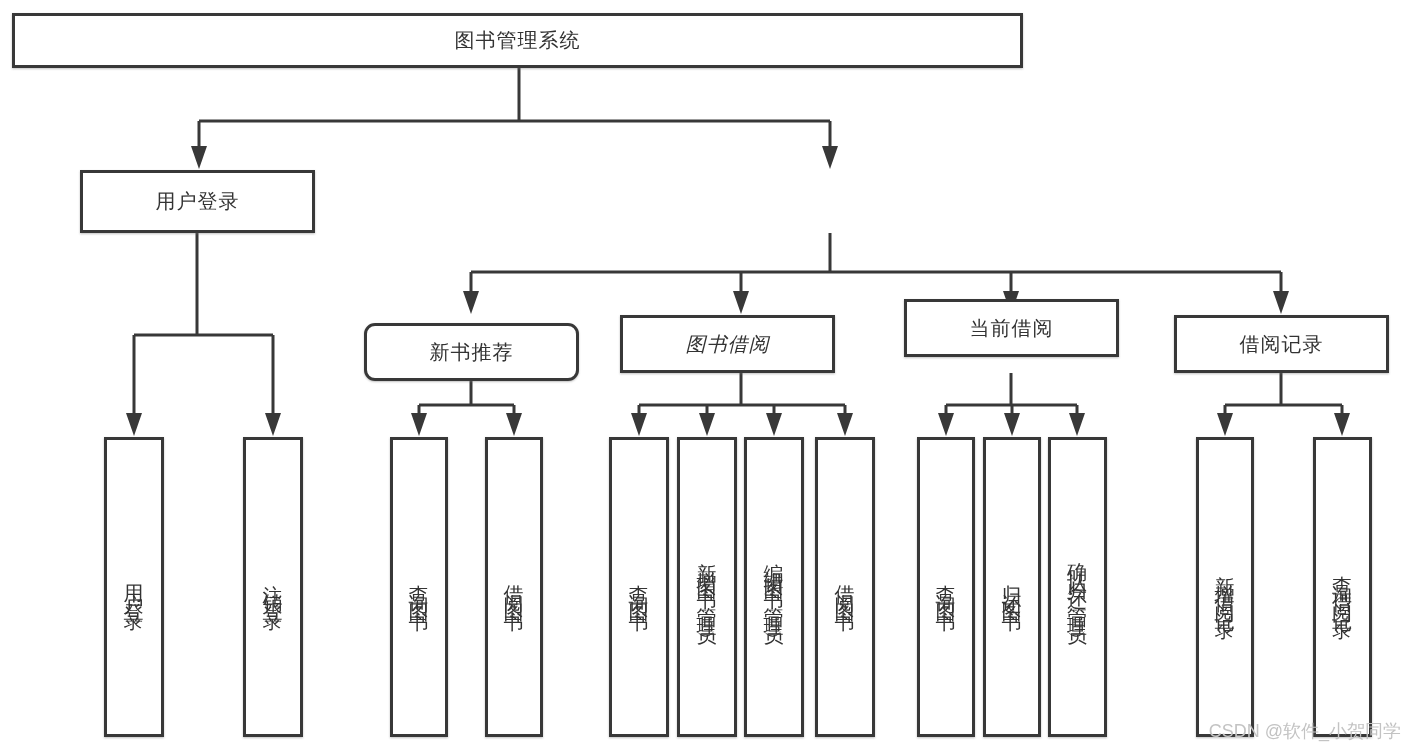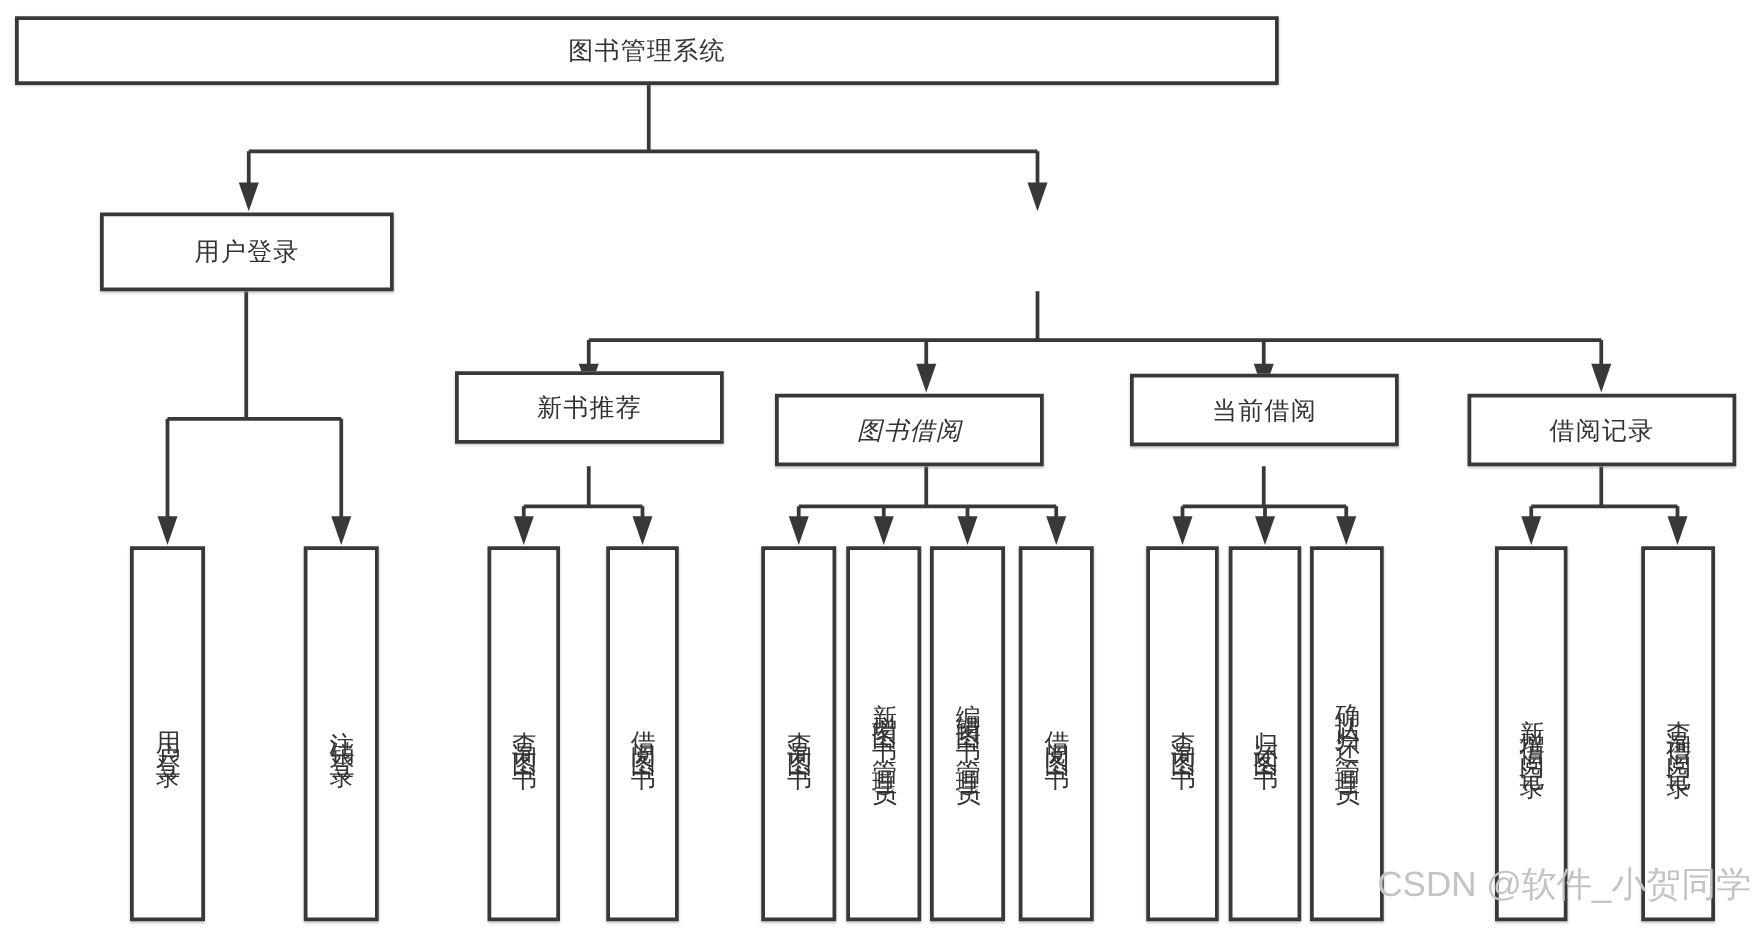--- a/index.html
+++ b/index.html
@@ -20,22 +20,22 @@
     display:flex; align-items:center; justify-content:center;
     color:var(--text,#333333);
     box-shadow:0 1px 2px rgba(120,120,120,0.45);
   }
   .h-label { font-size:20px; letter-spacing:1px; white-space:nowrap; }
   .v-label {
     writing-mode:vertical-rl; text-orientation:mixed;
     font-size:20px; line-height:1.1; letter-spacing:9px;
   }
   .watermark {
-    position:absolute; right:4px; bottom:20px; z-index:5;
-    font-size:28px; color:var(--watermark,#c3c3c3); white-space:nowrap;
+    position:absolute; right:4px; bottom:4px; z-index:5;
+    font-size:18px; color:var(--watermark,#c3c3c3); white-space:nowrap;
   }
 </style>
 </head>
 <body>
 
 <div id="canvas">
 
   <svg class="connectors" width="1405" height="747" aria-hidden="true">
     <g>
       <path d="M519 68 V121 M199 121 H830 M199 121 V150 M830 121 V150"></path>
@@ -80,21 +80,21 @@
   </svg>
 
   <div class="box" style="left:12px; top:13px; width:1011px; height:55px;">
     <span class="h-label">图书管理系统</span>
   </div>
 
   <div class="box" style="left:80px; top:170px; width:235px; height:63px;">
     <span class="h-label">用户登录</span>
   </div>
 
-  <div class="box" style="left:364px; top:297px; width:215px; height:58px;">
+  <div class="box" style="left:364px; top:323px; width:215px; height:58px;border-radius:11px;">
     <span class="h-label">新书推荐</span>
   </div>
   <div class="box" style="left:620px; top:315px; width:215px; height:58px;font-style:italic;">
     <span class="h-label">图书借阅</span>
   </div>
   <div class="box" style="left:904px; top:299px; width:215px; height:58px;">
     <span class="h-label">当前借阅</span>
   </div>
   <div class="box" style="left:1174px; top:315px; width:215px; height:58px;align-items:center;">
     <span class="h-label">借阅记录</span>

